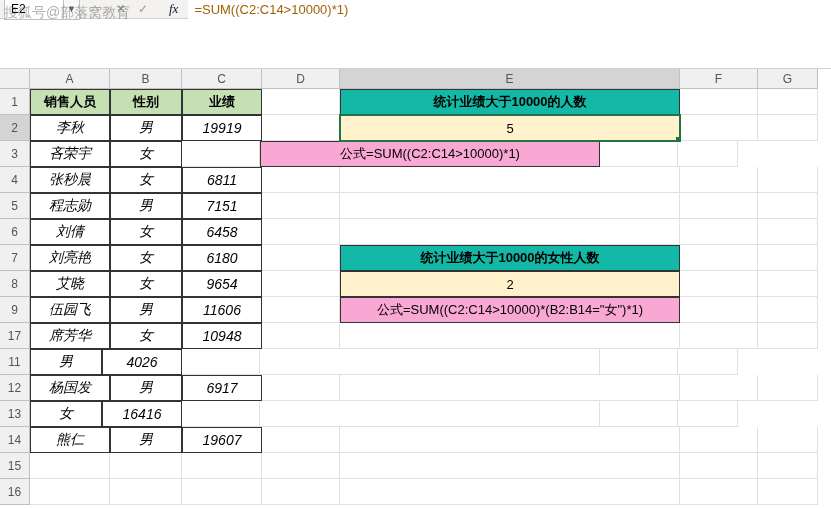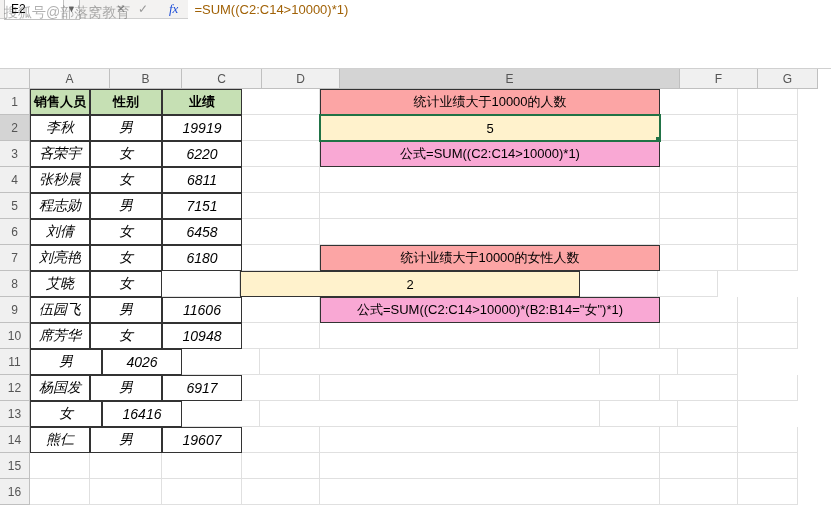--- a/index.html
+++ b/index.html
@@ -57,21 +57,21 @@
   height: 22px;
   display: flex;
   align-items: center;
   justify-content: center;
   color: #999;
   font-size: 12px;
 }
 .fx-label {
   font-style: italic;
   font-family: "Times New Roman", serif;
-  color: #1d4ed8;
+  color: #0f172a;
   margin-left: 15px;
   margin-right: 10px;
 }
 .formula-bar {
   flex: 1;
   height: 22px;
   background: #fff;
   padding: 2px 6px;
   font-size: 13px;
   display: flex;
@@ -130,40 +130,40 @@
   height: 26px;
   border-right: 1px solid #e0e0e0;
   border-bottom: 1px solid #e0e0e0;
   display: flex;
   align-items: center;
   justify-content: center;
   padding: 0 4px;
   overflow: hidden;
   white-space: nowrap;
 }
-.c-A { width: 60px; }
+.c-A { width: 80px; }
 .c-B { width: 72px; }
 .c-C { width: 80px; }
 .c-D { width: 78px; }
 .c-E { width: 340px; }
 .c-F { width: 78px; }
 .c-G { width: 60px; }
 .th-green {
   background: #c6e0b4;
   font-weight: bold;
   border: 1px solid #333 !important;
 }
 .td-data {
   border: 1px solid #333 !important;
   font-size: 14px;
   font-style: italic;
 }
 .box-green {
-  background: #fca5a5;
-  font-weight: normal;
+  background: #14b8a6;
+  font-weight: bold;
   border: 1px solid #333 !important;
 }
 .box-yellow {
   background: #fff2cc;
   border: 1px solid #333 !important;
 }
 .box-white {
   background: #f9a8d4;
   border: 1px solid #333 !important;
 }
@@ -205,21 +205,21 @@
     <div class="row-headers" id="rowH">
         <div class="row-h">1</div>
         <div class="row-h sel">2</div>
         <div class="row-h">3</div>
         <div class="row-h">4</div>
         <div class="row-h">5</div>
         <div class="row-h">6</div>
         <div class="row-h">7</div>
         <div class="row-h">8</div>
         <div class="row-h">9</div>
-        <div class="row-h">10</div>
+        <div class="row-h">17</div>
         <div class="row-h">11</div>
         <div class="row-h">12</div>
         <div class="row-h">13</div>
         <div class="row-h">14</div>
         <div class="row-h">15</div>
         <div class="row-h">16</div>
       </div>
   </div>
   <div>
     <div class="col-headers" id="colH">
@@ -246,21 +246,20 @@
           <div class="cell c-B td-data">男</div>
           <div class="cell c-C td-data">19919</div>
           <div class="cell c-D"></div>
           <div class="cell c-E box-yellow active-cell">5</div>
           <div class="cell c-F"></div>
           <div class="cell c-G"></div>
         </div>
         <div class="grid-row">
           <div class="cell c-A td-data">吝荣宇</div>
           <div class="cell c-B td-data">女</div>
-          <div class="cell c-C td-data">6220</div>
           <div class="cell c-D"></div>
           <div class="cell c-E box-white">公式=SUM((C2:C14&gt;10000)*1)</div>
           <div class="cell c-F"></div>
           <div class="cell c-G"></div>
         </div>
         <div class="grid-row">
           <div class="cell c-A td-data">张秒晨</div>
           <div class="cell c-B td-data">女</div>
           <div class="cell c-C td-data">6811</div>
           <div class="cell c-D"></div>
@@ -291,20 +290,21 @@
           <div class="cell c-B td-data">女</div>
           <div class="cell c-C td-data">6180</div>
           <div class="cell c-D"></div>
           <div class="cell c-E box-green">统计业绩大于10000的女性人数</div>
           <div class="cell c-F"></div>
           <div class="cell c-G"></div>
         </div>
         <div class="grid-row">
           <div class="cell c-A td-data">艾晓</div>
           <div class="cell c-B td-data">女</div>
+          <div class="cell c-C td-data">9654</div>
           <div class="cell c-D"></div>
           <div class="cell c-E box-yellow">2</div>
           <div class="cell c-F"></div>
           <div class="cell c-G"></div>
         </div>
         <div class="grid-row">
           <div class="cell c-A td-data">伍园飞</div>
           <div class="cell c-B td-data">男</div>
           <div class="cell c-C td-data">11606</div>
           <div class="cell c-D"></div>

